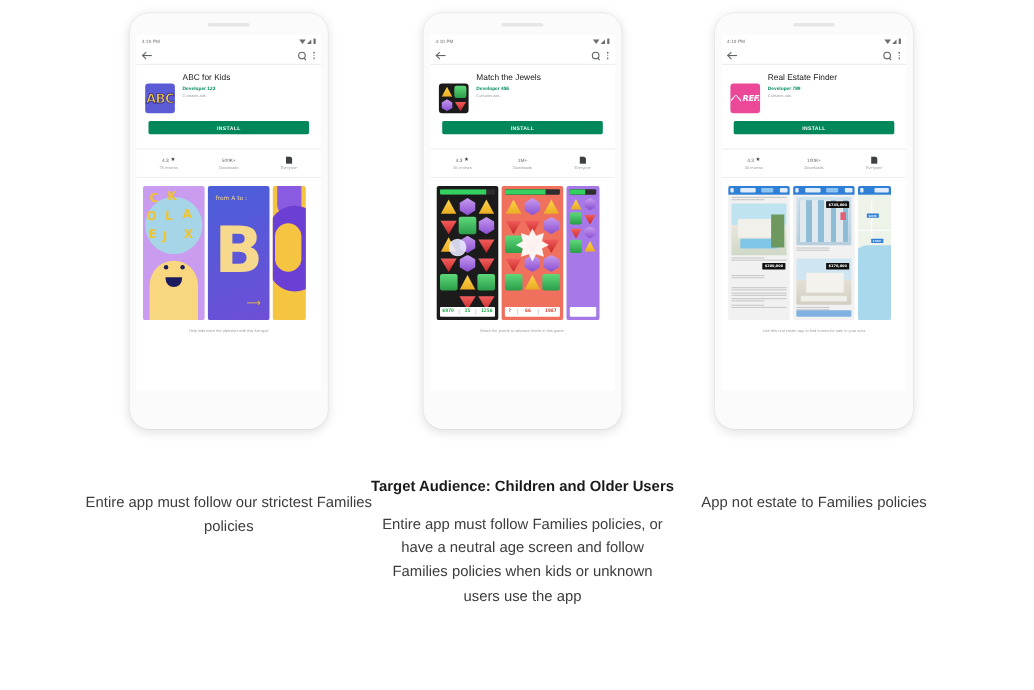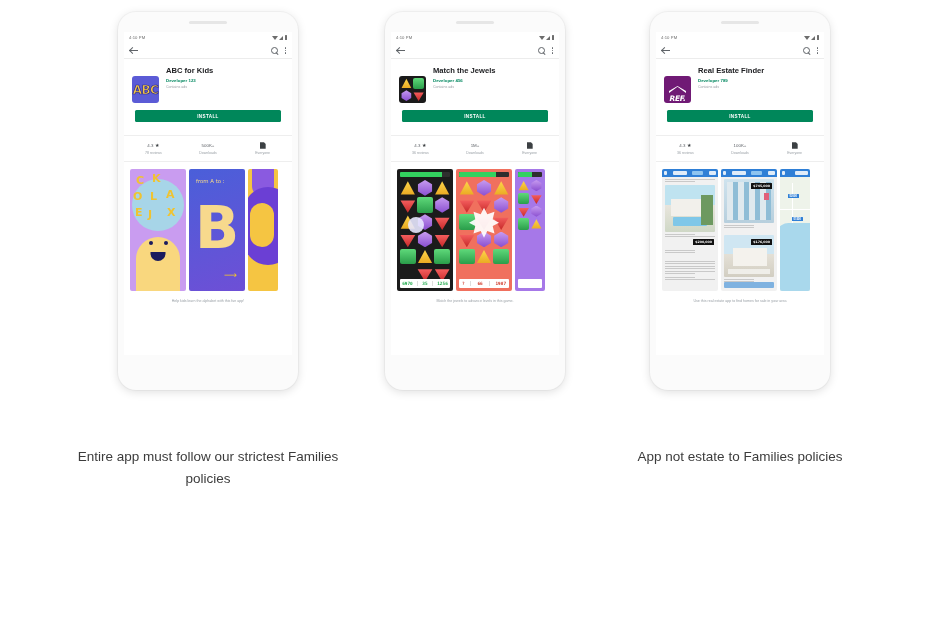--- a/index.html
+++ b/index.html
@@ -83,21 +83,21 @@
   .dots-ic span { width: 1.5px; height: 1.5px; border-radius: 50%; background: #5f6368; }
 
   
   .app-card { background: #fff; padding: 7px 8px 7px 8px; }
   .app-head { display: flex; align-items: flex-start; gap: 7px; }
   .app-icon {
     width: 27px; height: 27px; border-radius: 3px; flex: none;
     position: relative; overflow: hidden; margin-top: 10px;
   }
   .app-meta { padding-top: 1px; min-width: 0; }
-  .app-title { font-size: 7.6px; color: #202124; line-height: 1.15; font-weight: 700; }
+  .app-title { font-size: 7.6px; color: #202124; line-height: 1.15; font-weight: 400; }
   .app-dev { font-size: 4.4px; color: #01875f; margin-top: 2.4px; font-weight: 700; }
   .app-ads { font-size: 3.6px; color: #9aa0a6; margin-top: 2.2px; }
 
   .install-btn {
     margin: 7px 3px 0 3px; height: 12px; background: #00875a;
     border-radius: 1.5px; display: flex; align-items: center; justify-content: center;
     color: #fff; font-size: 4.6px; font-weight: 700; letter-spacing: .35px;
     border: none; width: calc(100% - 6px); cursor: pointer;
     font-family: "Liberation Sans", sans-serif;
   }
@@ -220,22 +220,22 @@
     width: 30px; height: 30px; background: #fff; opacity: .92;
     clip-path: polygon(50% 0,61% 22%,85% 14%,79% 39%,100% 50%,79% 61%,85% 86%,
                        61% 78%,50% 100%,39% 78%,15% 86%,21% 61%,0 50%,21% 39%,15% 14%,39% 22%);
   }
   .spark {
     position: absolute; width: 16px; height: 16px; background: #e8e8ff; opacity: .9;
     border-radius: 50%;
   }
 
   
-  .ic-ref { background: #701a75; display: flex; flex-direction: column;
-            align-items: center; justify-content: flex-end; gap: 1px; }
+  .ic-ref { background: #ec4899; display: flex; flex-direction: row;
+            align-items: center; justify-content: center; gap: 1px; }
   .ic-ref .roof {
     width: 17px; height: 7px; background: #fff;
     clip-path: polygon(0 100%,50% 12%,100% 100%,100% 72%,50% 0,0 72%);
   }
   .ic-ref .ref-t {
     font-family: "DejaVu Sans", sans-serif; font-weight: 700; font-size: 7.5px;
     color: #fff; font-style: italic; letter-spacing: -.3px;
   }
   .re { background: #f1f1f1; }
   .re-bar {
@@ -522,20 +522,24 @@
               <span class="cell gem-sq"></span>
               <span class="cell gem-tri"></span>
             </div>
             <div class="score"></div>
           </div>
         </div>
         <div class="shot-caption">Match the jewels to advance levels  in this game.</div>
       </div>
     </div>
 
+    <div class="caption-block" style="top:432px;">
+      <div class="cap-title">Target Audience: Children and Older Users</div>
+      <div class="cap-body">Entire app must follow Families policies, or have a neutral age screen and follow Families policies when kids or unknown users use the app</div>
+    </div>
   </div>
 
   <div class="col col-3">
     <div class="phone">
       <div class="speaker"></div>
       <div class="screen">
 
         <div class="statusbar">
           <div class="status-time">4:10 PM</div>
           <div class="status-icons">

